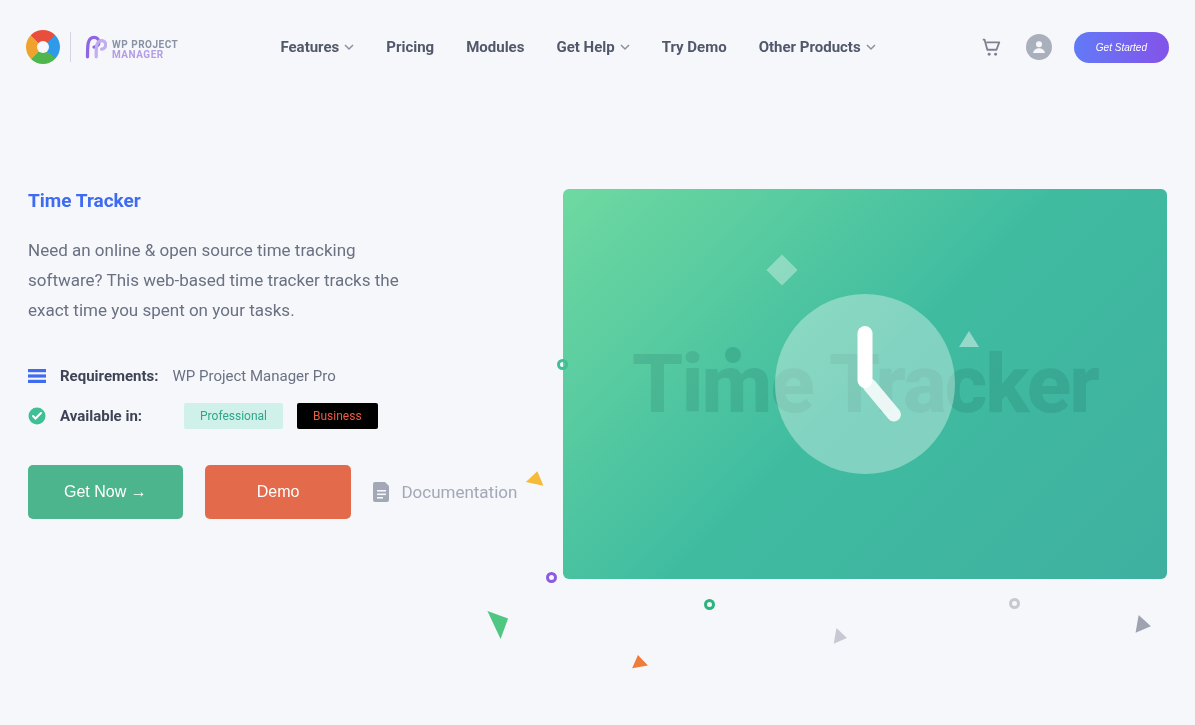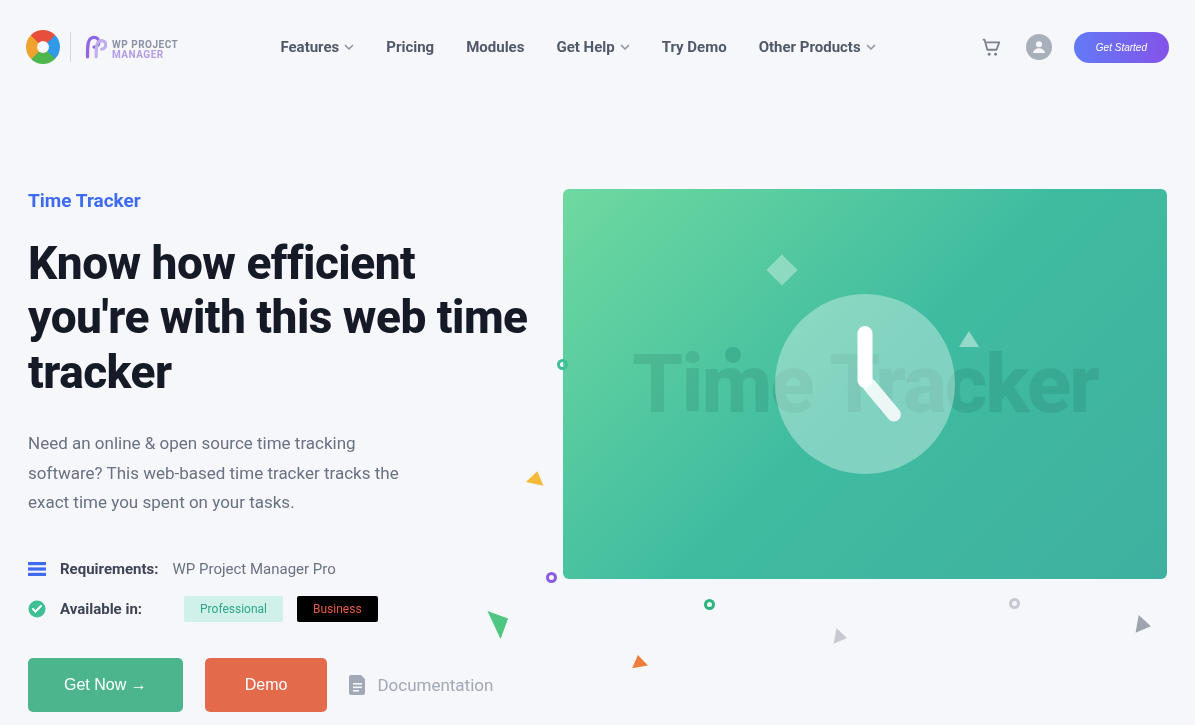--- a/index.html
+++ b/index.html
@@ -181,21 +181,21 @@
       cursor: pointer;
       border: none;
       color: #fff;
     }
     .btn-green {
       background: #4db58e;
       padding: 18px 36px;
     }
     .btn-orange {
       background: #e46a4c;
-      padding: 18px 40px;
+      padding: 18px 52px;
     }
     .doc-link {
       display: flex;
       align-items: center;
       gap: 10px;
       color: #a2a8b5;
       font-size: 17px;
       cursor: pointer;
     }
     .hero-img {
@@ -347,21 +347,20 @@
           </svg>
       </div>
     </div>
     <button class="cta-btn">Get Started</button>
   </div>
 </header>
 
 <div class="main">
   <div class="left">
     <div class="eyebrow">Time Tracker</div>
-    <h1 class="heading">Know how efficient you're with this web time tracker</h1>
     <p class="subheading">Need an online &amp; open source time tracking software? This web-based time tracker tracks the exact time you spent on your tasks.</p>
 
     <div class="meta-row">
       <svg width="18" height="14" viewBox="0 0 18 14">
         <rect x="0" y="0" width="18" height="3.2" fill="#3e6bf0"></rect>
         <rect x="0" y="5.4" width="18" height="3.2" fill="#3e6bf0"></rect>
         <rect x="0" y="10.8" width="18" height="3.2" fill="#3e6bf0"></rect>
       </svg>
       <span class="meta-label">Requirements:</span>
       <span class="meta-value">WP Project Manager Pro</span>

